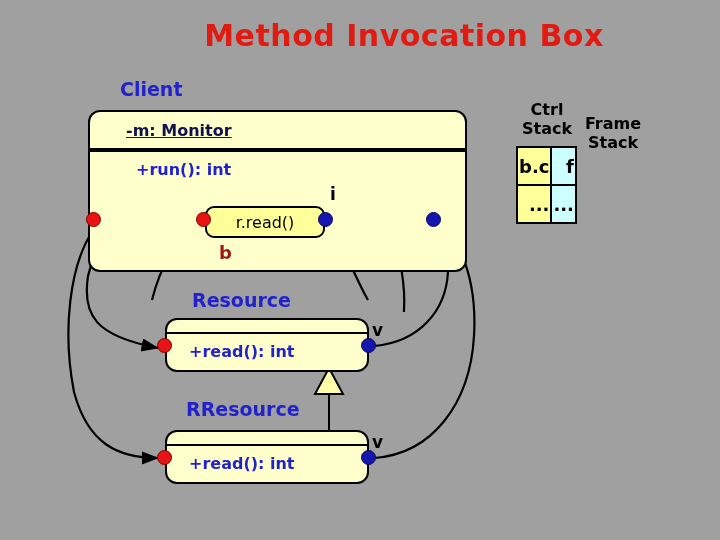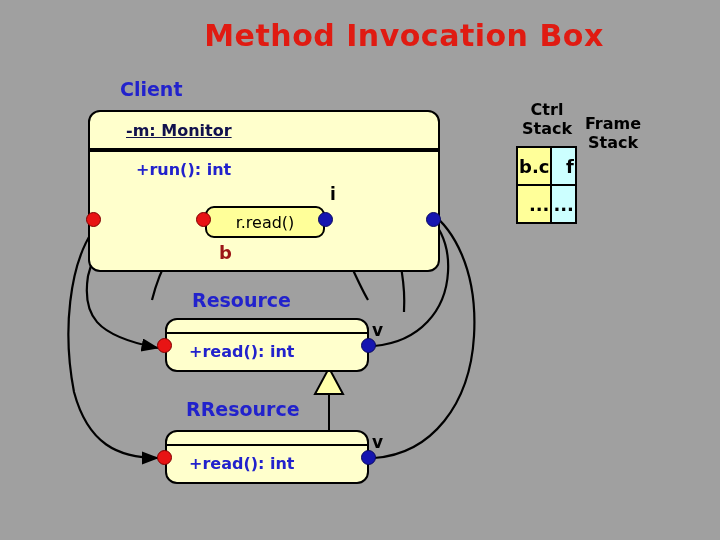--- a/index.html
+++ b/index.html
@@ -199,21 +199,21 @@
     <path d="M374,346 C420,342 446,310 448,272 C450,240 436,222 422,208" stroke="#000000" stroke-width="2.2" fill="none"></path>
 
     <path d="M374,458 C432,454 470,404 474,336 C478,268 452,228 430,212" stroke="#000000" stroke-width="2.2" fill="none"></path>
 
     <line x1="329" y1="432" x2="329" y2="392" stroke="#000000" stroke-width="2"></line>
     <polygon points="329,368 343,394 315,394" fill="#ffffaa" stroke="#000000" stroke-width="2"></polygon>
   </svg>
 
   <div class="lbl classname" style="left:120px; top:78px;">Client</div>
 
-  <div class="umlbox" id="client-box" style="left:88px; top:110px; width:352px; height:162px;">
+  <div class="umlbox" id="client-box" style="left:88px; top:110px; width:379px; height:162px;">
     <div class="sep-thick" style="top:36px;"></div>
     <div class="attr" style="left:36px; top:9px;">-m: Monitor</div>
     <div class="op-blue" style="left:46px; top:48px;">+run(): int</div>
   </div>
 
   <div id="callbox" style="left:205px; top:206px; width:120px; height:32px;">r.read()</div>
 
   <div class="ann-red" style="left:219px; top:242px;">b</div>
   <div class="ann" style="left:330px; top:184px;">i</div>
 

